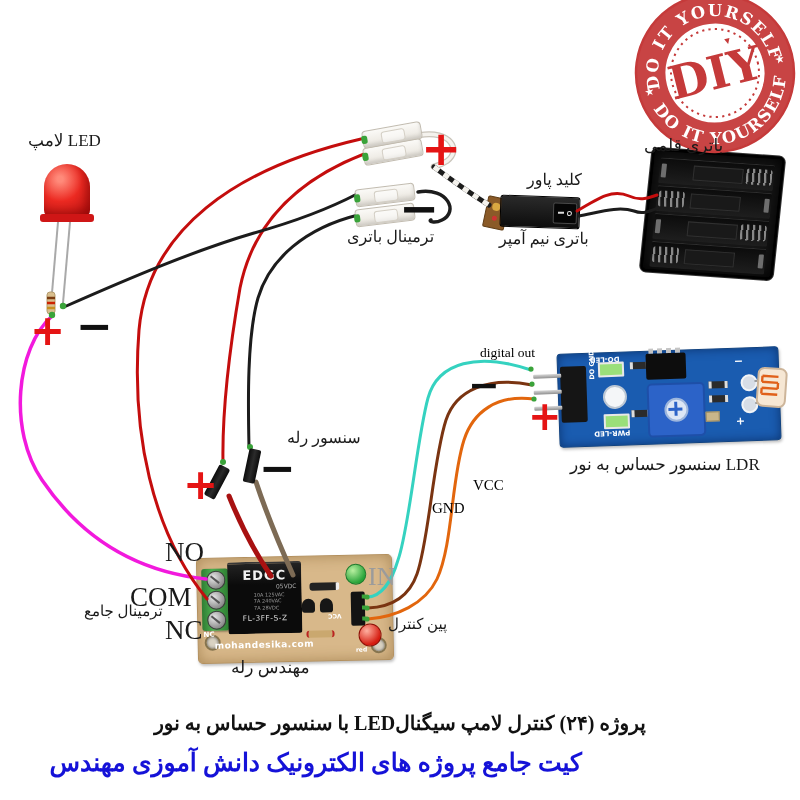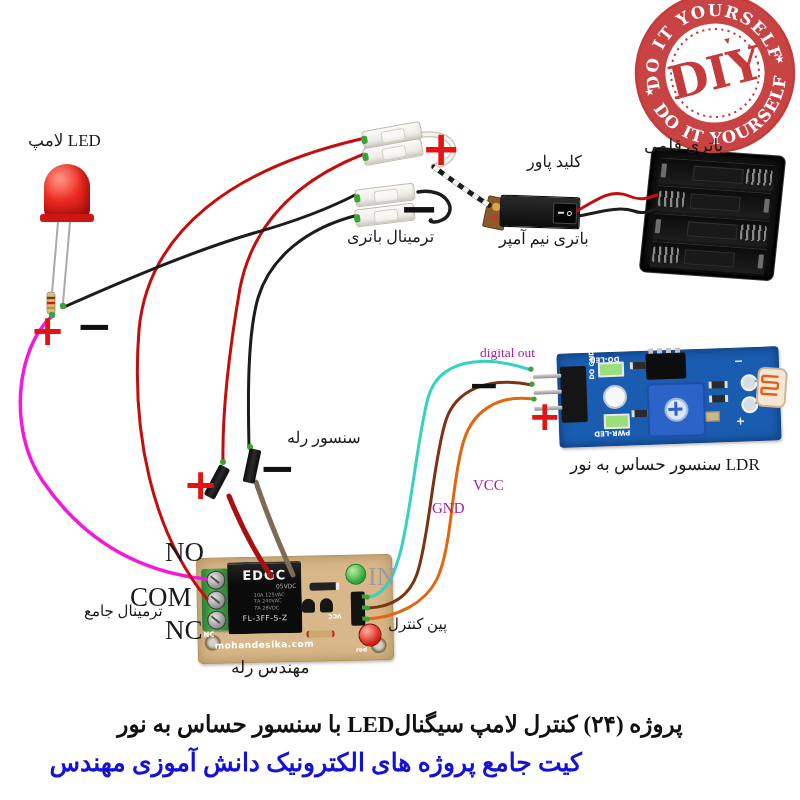--- a/index.html
+++ b/index.html
@@ -1,21 +1,21 @@
 <!DOCTYPE html>
 <html><head>
 <meta charset="utf-8">
 <style>
   html,body{margin:0;padding:0;background:#fff;}
   #canvas{position:relative;width:800px;height:800px;background:#fff;overflow:hidden;
           font-family:"DejaVu Sans",sans-serif;}
   .abs{position:absolute;}
   .lbl{position:absolute;font-family:Liberation Serif, serif;color:#1a1a1a;
        white-space:nowrap;line-height:1.2;}
-  .gray{color:#a21caf;}
+  .gray{color:#000000;}
   .mk{position:absolute;font-weight:bold;line-height:1;white-space:nowrap;}
   .mk.red{color:#e51414;}
   .mk.blk{color:#101010;}
   
   .wconn{position:absolute;width:58px;height:16px;background:linear-gradient(#fbfaf7,#e8e4dc);
          border:1px solid #c2bcb0;border-radius:4px;box-shadow:inset 0 -3px 4px rgba(0,0,0,.12);z-index:6;}
   .wconn::before{content:"";position:absolute;left:-2px;top:4px;width:6px;height:8px;background:#3aa33a;border-radius:2px;}
   .wconn::after{content:"";position:absolute;left:18px;top:3px;width:22px;height:10px;
          border:1px solid #d4cfc5;border-radius:3px;background:rgba(255,255,255,.5);}
   
@@ -82,21 +82,21 @@
       border:1px solid #000;border-radius:3px;transform:rotate(2deg);z-index:2;}
   #rocker{position:absolute;left:52px;top:5px;width:22px;height:19px;background:#060606;border:1px solid #4a4a4a;border-radius:2px;}
   #rocker::before{content:"";position:absolute;left:4px;top:8px;width:6px;height:2px;background:#ddd;}
   #rocker::after{content:"";position:absolute;left:13px;top:7px;width:3px;height:3px;border:1px solid #ddd;border-radius:50%;}
   
   #led-dome{left:44px;top:164px;width:46px;height:54px;border-radius:23px 23px 8px 8px;
       background:radial-gradient(circle at 35% 28%,#ff8a7a 6%,#ec2a22 45%,#b00d0d);z-index:2;
       box-shadow:inset -4px -6px 10px rgba(120,0,0,.5);}
   #led-flange{left:40px;top:214px;width:54px;height:8px;background:#cf1616;border-radius:3px;z-index:2;}
   
-  #title1{left:60px;top:711px;width:680px;text-align:center;font-size:23px;font-weight:bold;color:#111;}
+  #title1{left:60px;top:711px;width:680px;text-align:center;font-size:20px;font-weight:bold;color:#111;}
   #title2{left:70px;top:748px;width:512px;text-align:center;font-size:25px;font-weight:bold;}
   
   #wires{position:absolute;left:0;top:0;z-index:4;pointer-events:none;}
   .z6{z-index:6;}
 </style>
 </head>
 <body>
 
 <div id="canvas">
 
@@ -275,21 +275,21 @@
       <textPath href="#arcBot" startOffset="50%" text-anchor="middle">DO IT YOURSELF</textPath>
     </text>
     <text x="87" y="103" text-anchor="middle" font-family="DejaVu Serif, serif" font-weight="bold" font-size="46" fill="#c53a3a">DIY</text>
     <text x="14" y="93" font-size="11" fill="#ffffff">★</text>
     <text x="148" y="93" font-size="11" fill="#ffffff">★</text>
     <text x="104" y="62" font-size="11" fill="#c53a3a">▾</text>
   </svg>
 
   <div class="lbl z6" style="left:28px;top:131px;font-size:17px" dir="ltr">لامپ LED</div>
   <div class="lbl z6" style="left:644px;top:136px;font-size:17px" dir="rtl">باتری قلمی</div>
-  <div class="lbl z6" style="left:527px;top:152px;font-size:16px" dir="rtl">کلید پاور</div>
+  <div class="lbl z6" style="left:527px;top:170px;font-size:16px" dir="rtl">کلید پاور</div>
   <div class="lbl z6" style="left:499px;top:229px;font-size:16px" dir="rtl">باتری نیم آمپر</div>
   <div class="lbl z6" style="left:347px;top:227px;font-size:16px" dir="rtl">ترمینال باتری</div>
   <div class="lbl z6 gray" style="left:480px;top:345px;font-size:13.5px">digital out</div>
   <div class="lbl z6" style="left:570px;top:455px;font-size:17px" dir="ltr">سنسور حساس به نور LDR</div>
   <div class="lbl z6" style="left:287px;top:428px;font-size:16px" dir="rtl">سنسور رله</div>
   <div class="lbl z6" style="left:165px;top:536px;font-size:27px">NO</div>
   <div class="lbl z6" style="left:130px;top:581px;font-size:27px">COM</div>
   <div class="lbl z6" style="left:165px;top:614px;font-size:27px">NC</div>
   <div class="lbl z6" style="left:84px;top:602px;font-size:15px" dir="rtl">ترمینال جامع</div>
   <div class="lbl z6" style="left:231px;top:658px;font-size:17px" dir="rtl">مهندس رله</div>

